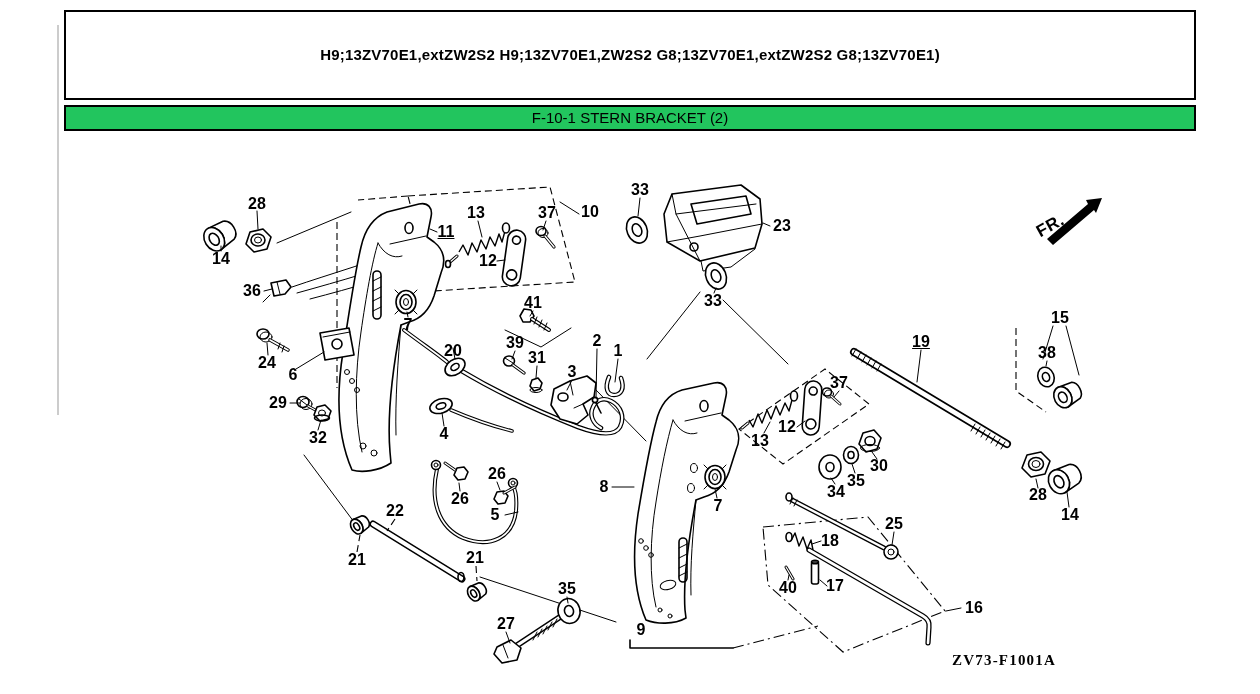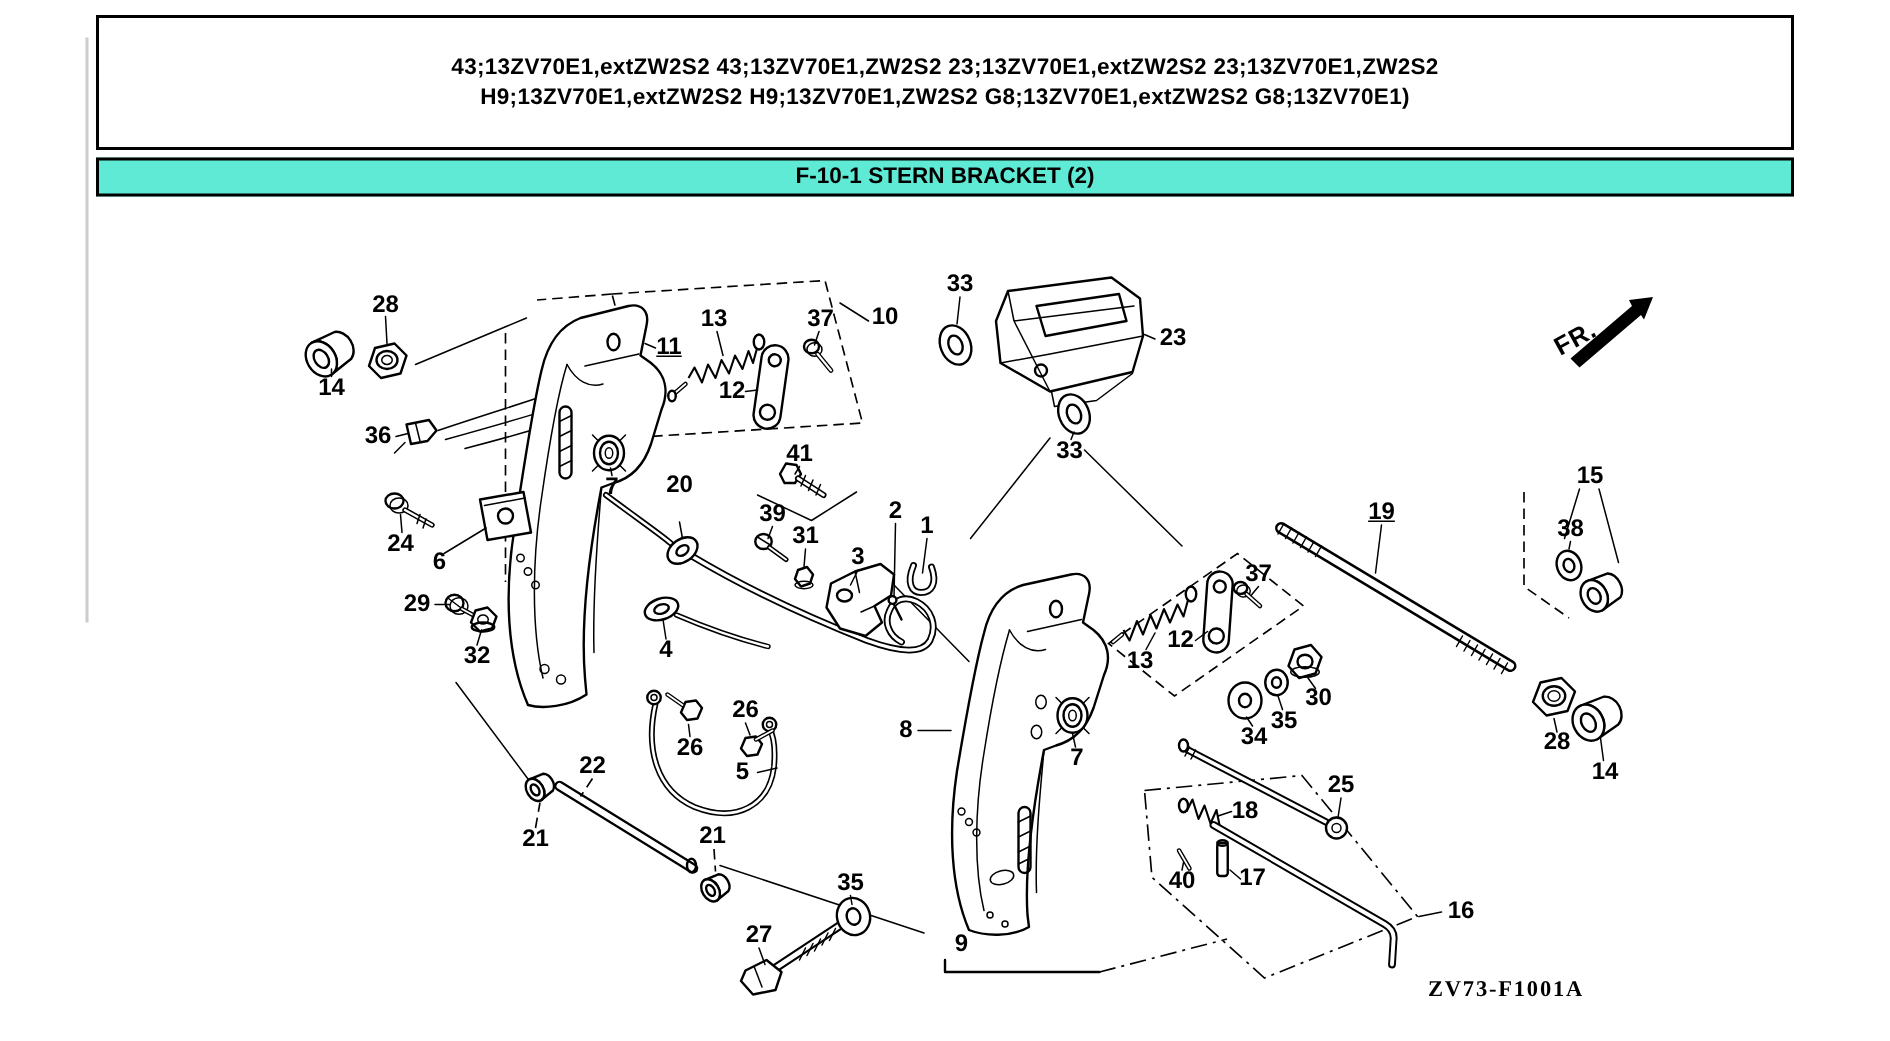--- a/index.html
+++ b/index.html
@@ -3,21 +3,21 @@
 <meta charset="utf-8">
 <style>
   html,body{margin:0;padding:0;background:#fff;}
   body{width:1260px;height:694px;position:relative;overflow:hidden;
        font-family:"Liberation Sans",sans-serif;color:#000;}
   .scan-edge{position:absolute;left:57px;top:25px;width:2px;height:390px;background:#cccccc;}
   .hdr-box{position:absolute;left:64px;top:10px;width:1128px;height:86px;border:2.5px solid #000;
            display:flex;flex-direction:column;justify-content:center;text-align:center;
            font-weight:bold;font-size:15px;line-height:20px;letter-spacing:.2px;background:#fff;}
   .sec-box{position:absolute;left:64px;top:105px;width:1128px;height:22px;border:2.5px solid #000;
-           text-align:center;font-weight:bold;font-size:15px;line-height:22px;background:#5eead4;}
+           text-align:center;font-weight:normal;font-size:15px;line-height:22px;background:#22c55e;}
   .labels{position:absolute;left:0;top:0;width:1260px;height:694px;pointer-events:none;}
   .part-label{position:absolute;transform:translate(-50%,-50%);font-weight:bold;font-size:16px;
               line-height:16px;white-space:nowrap;}
   .fr-label{position:absolute;left:1036px;top:216px;font-weight:bold;font-size:17px;
             transform:rotate(-29deg);letter-spacing:.5px;}
   .code-label{position:absolute;left:952px;top:652px;font-family:"Liberation Serif",serif;
               font-weight:bold;font-size:15px;letter-spacing:1.2px;}
   svg{position:absolute;left:0;top:0;}
   .ln{fill:none;stroke:#000;stroke-width:1.6;stroke-linecap:round;stroke-linejoin:round;}
   .lnf{fill:#fff;stroke:#000;stroke-width:1.6;stroke-linecap:round;stroke-linejoin:round;}
@@ -27,21 +27,20 @@
   .pipe{fill:none;stroke:#000;stroke-linecap:round;stroke-linejoin:round;}
   .core{fill:none;stroke:#fff;stroke-linecap:round;stroke-linejoin:round;}
   .spr{fill:none;stroke:#000;stroke-width:1.4;stroke-linejoin:round;}
 </style>
 </head>
 <body>
 
 <div class="scan-edge"></div>
 
 <div class="hdr-box">
-  <div>43;13ZV70E1,extZW2S2 43;13ZV70E1,ZW2S2 23;13ZV70E1,extZW2S2 23;13ZV70E1,ZW2S2</div>
   <div>H9;13ZV70E1,extZW2S2 H9;13ZV70E1,ZW2S2 G8;13ZV70E1,extZW2S2 G8;13ZV70E1)</div>
 </div>
 
 <div class="sec-box">
   <span>F-10-1 STERN BRACKET (2)</span>
 </div>
 
 <svg width="1260" height="694" viewBox="0 0 1260 694">
 
   <g>
@@ -414,21 +413,21 @@
     <div class="part-label" style="left: 446px; top: 232px; text-decoration: underline;">11</div>
     <div class="part-label" style="left: 476px; top: 213px;">13</div>
     <div class="part-label" style="left: 488px; top: 261px;">12</div>
     <div class="part-label" style="left: 547px; top: 213px;">37</div>
     <div class="part-label" style="left: 590px; top: 212px;">10</div>
     <div class="part-label" style="left: 640px; top: 190px;">33</div>
     <div class="part-label" style="left: 782px; top: 226px;">23</div>
     <div class="part-label" style="left: 713px; top: 301px;">33</div>
     <div class="part-label" style="left: 408px; top: 325px;">7</div>
     <div class="part-label" style="left: 533px; top: 303px;">41</div>
-    <div class="part-label" style="left: 453px; top: 324px;">20</div>
+    <div class="part-label" style="left: 453px; top: 351px;">20</div>
     <div class="part-label" style="left: 515px; top: 343px;">39</div>
     <div class="part-label" style="left: 537px; top: 358px;">31</div>
     <div class="part-label" style="left: 597px; top: 341px;">2</div>
     <div class="part-label" style="left: 618px; top: 351px;">1</div>
     <div class="part-label" style="left: 572px; top: 372px;">3</div>
     <div class="part-label" style="left: 444px; top: 434px;">4</div>
     <div class="part-label" style="left: 1060px; top: 318px;">15</div>
     <div class="part-label" style="left: 1047px; top: 353px;">38</div>
     <div class="part-label" style="left: 921px; top: 342px; text-decoration: underline;">19</div>
     <div class="part-label" style="left: 839px; top: 383px;">37</div>

